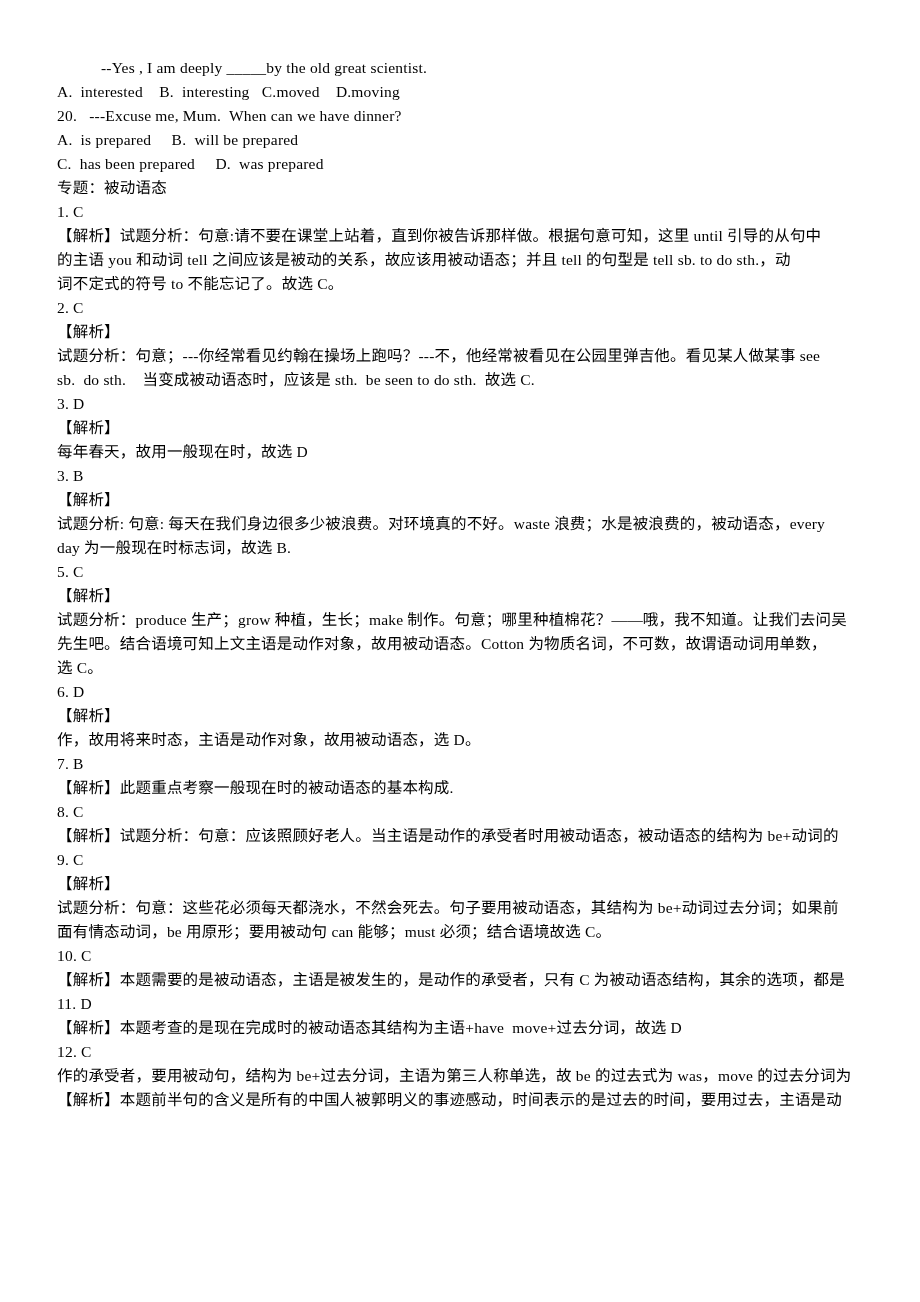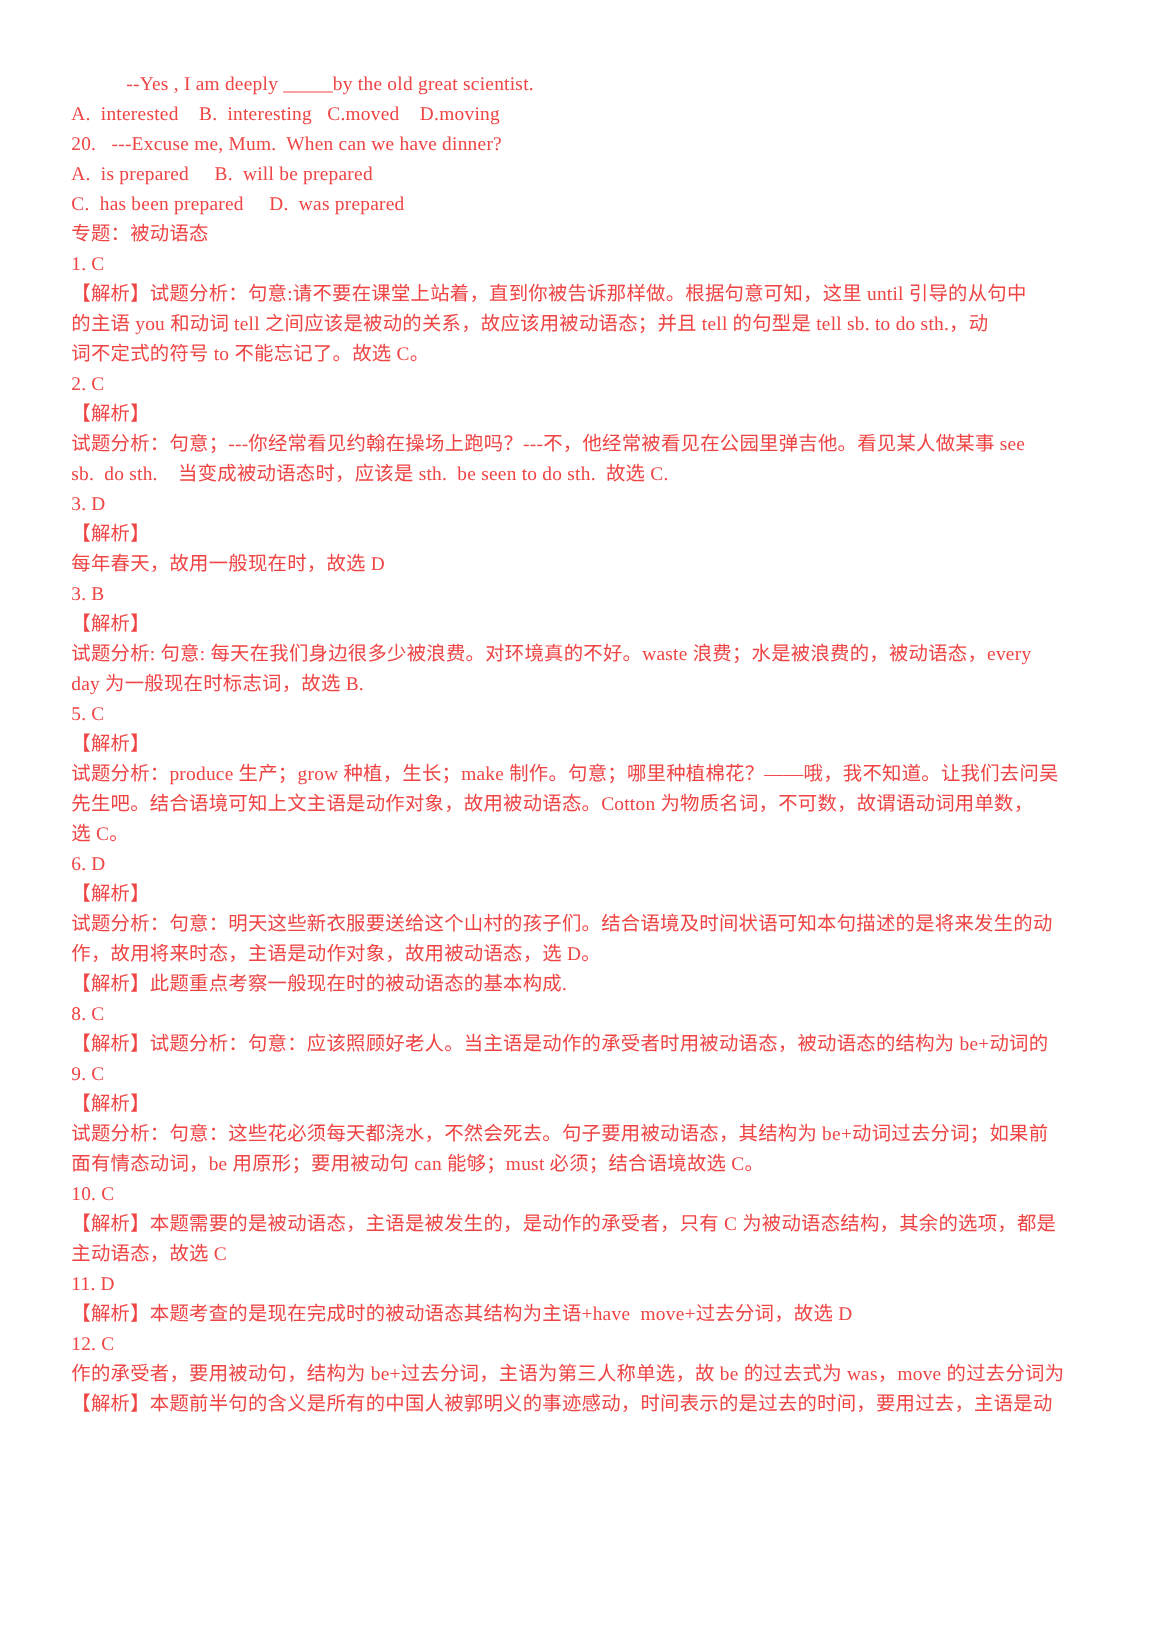--- a/index.html
+++ b/index.html
@@ -15,21 +15,21 @@
     overflow: hidden;
     font-family: "Liberation Serif", "DejaVu Serif", serif;
   }
   .doc-body {
     padding: 56px 40px 0 57px;
   }
   .line {
     height: 24px;
     line-height: 24px;
     font-size: 15.5px;
-    color: #ef4444;
+    color: #000000;
     white-space: pre;
     letter-spacing: 0.2px;
   }
   .line.indent {
     padding-left: 44px;
   }
 </style>
 </head>
 <body>
 
@@ -56,31 +56,30 @@
       <div class="line">【解析】</div>
       <div class="line">试题分析: 句意: 每天在我们身边很多少被浪费。对环境真的不好。waste 浪费；水是被浪费的，被动语态，every</div>
       <div class="line">day 为一般现在时标志词，故选 B.</div>
       <div class="line">5. C</div>
       <div class="line">【解析】</div>
       <div class="line">试题分析：produce 生产；grow 种植，生长；make 制作。句意；哪里种植棉花？——哦，我不知道。让我们去问吴</div>
       <div class="line">先生吧。结合语境可知上文主语是动作对象，故用被动语态。Cotton 为物质名词，不可数，故谓语动词用单数，</div>
       <div class="line">选 C。</div>
       <div class="line">6. D</div>
       <div class="line">【解析】</div>
-      <div class="line">试题分析：句意：明天这些新衣服要送给这个山村的孩子们。结合语境及时间状语可知本句描述的是将来发生的动</div>
       <div class="line">作，故用将来时态，主语是动作对象，故用被动语态，选 D。</div>
+      <div class="line">7. B</div>
       <div class="line">【解析】此题重点考察一般现在时的被动语态的基本构成.</div>
       <div class="line">8. C</div>
       <div class="line">【解析】试题分析：句意：应该照顾好老人。当主语是动作的承受者时用被动语态，被动语态的结构为 be+动词的</div>
       <div class="line">9. C</div>
       <div class="line">【解析】</div>
       <div class="line">试题分析：句意：这些花必须每天都浇水，不然会死去。句子要用被动语态，其结构为 be+动词过去分词；如果前</div>
       <div class="line">面有情态动词，be 用原形；要用被动句 can 能够；must 必须；结合语境故选 C。</div>
       <div class="line">10. C</div>
       <div class="line">【解析】本题需要的是被动语态，主语是被发生的，是动作的承受者，只有 C 为被动语态结构，其余的选项，都是</div>
-      <div class="line">主动语态，故选 C</div>
       <div class="line">11. D</div>
       <div class="line">【解析】本题考查的是现在完成时的被动语态其结构为主语+have  move+过去分词，故选 D</div>
       <div class="line">12. C</div>
       <div class="line">作的承受者，要用被动句，结构为 be+过去分词，主语为第三人称单选，故 be 的过去式为 was，move 的过去分词为</div>
       <div class="line">【解析】本题前半句的含义是所有的中国人被郭明义的事迹感动，时间表示的是过去的时间，要用过去，主语是动</div>
     </div>
 </div>
 
 </body></html>

